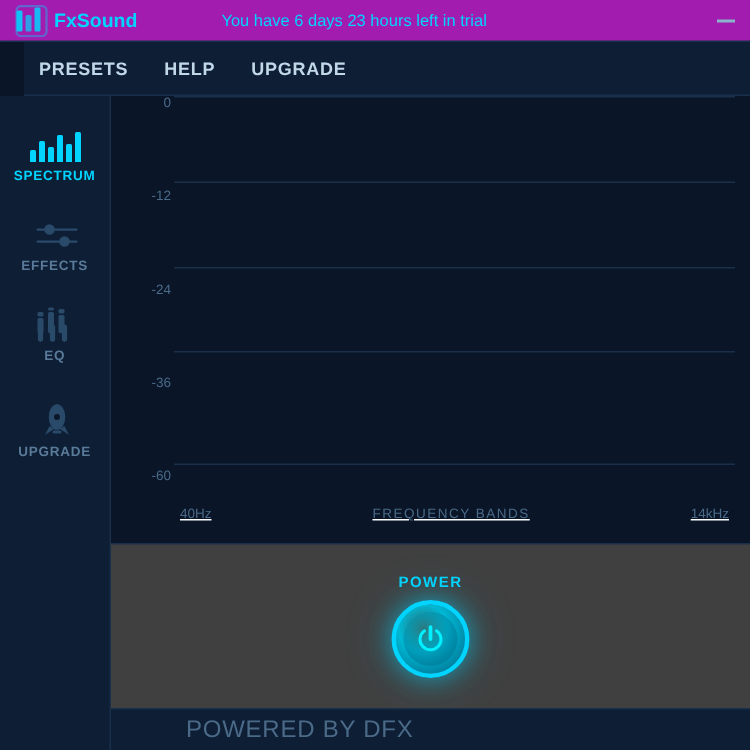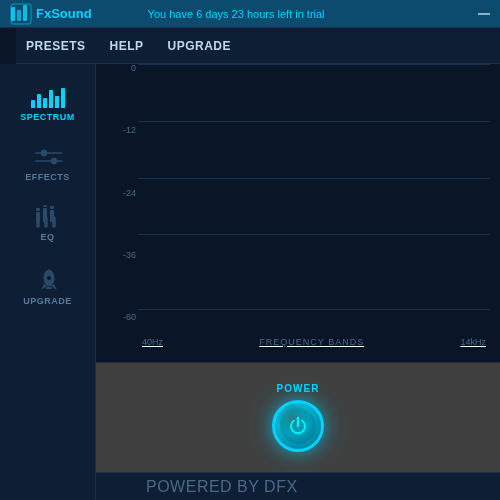--- a/index.html
+++ b/index.html
@@ -9,21 +9,21 @@
       background: #0a1628;
       font-family: 'Arial', sans-serif;
       color: #fff;
       overflow: hidden;
     }
 
     
     .title-bar {
       display: flex;
       align-items: center;
-      background: #0c4a6e;
+      background: #a21caf;
       height: 28px;
       padding: 0 10px;
       border-bottom: 1px solid #1a2f4a;
     }
     .logo {
       display: flex;
       align-items: center;
       gap: 4px;
       margin-right: 12px;
     }
@@ -78,21 +78,21 @@
     }
 
     
     .main-layout {
       display: flex;
       height: calc(500px - 64px);
     }
 
     
     .sidebar {
-      width: 96px;
+      width: 74px;
       background: #0d1e35;
       border-right: 1px solid #1a2f4a;
       display: flex;
       flex-direction: column;
       align-items: center;
       padding-top: 10px;
     }
     .sidebar-item {
       display: flex;
       flex-direction: column;

